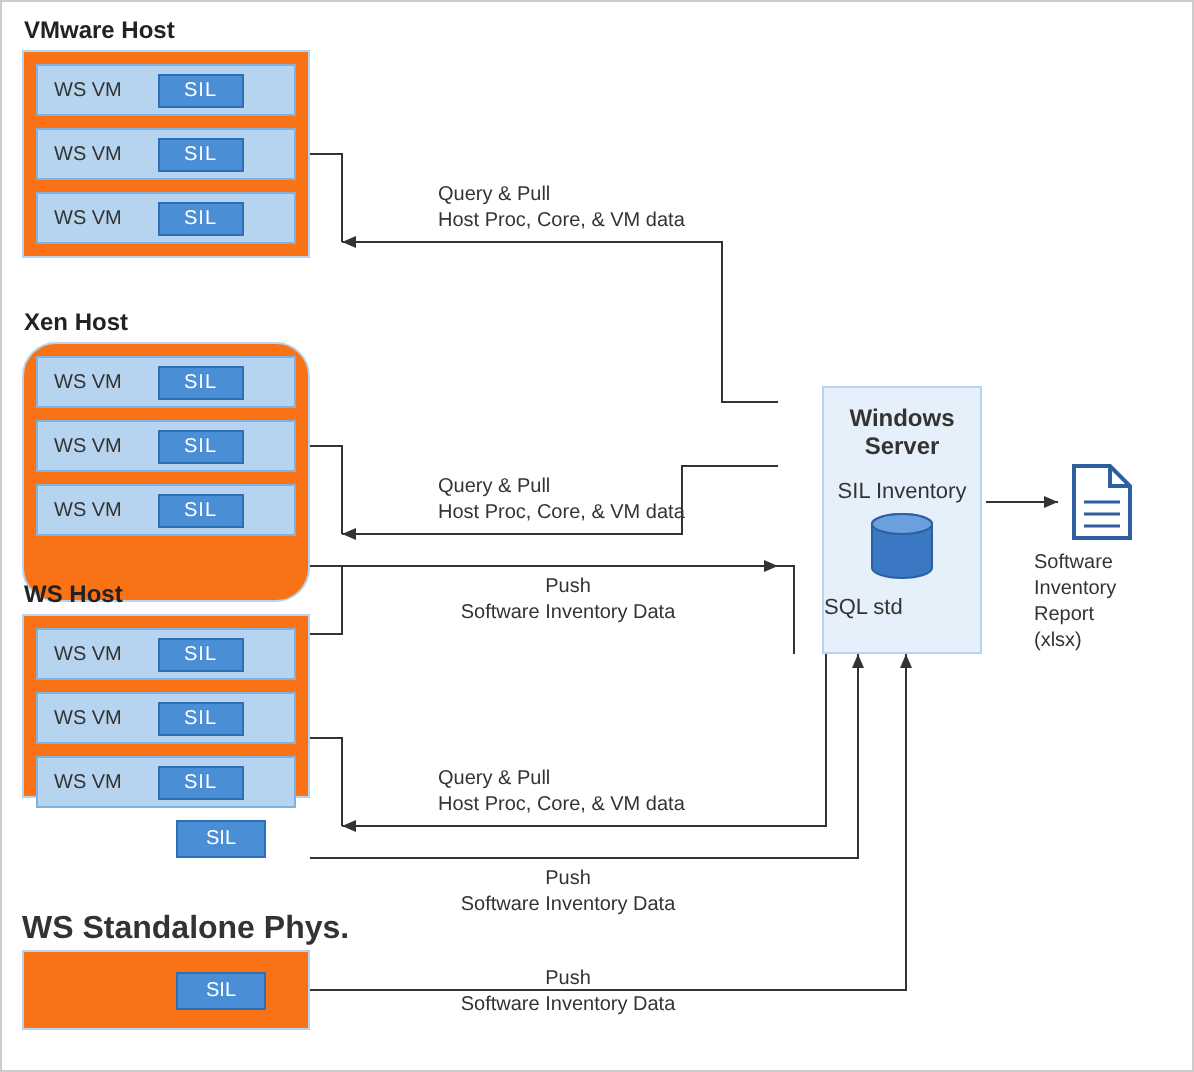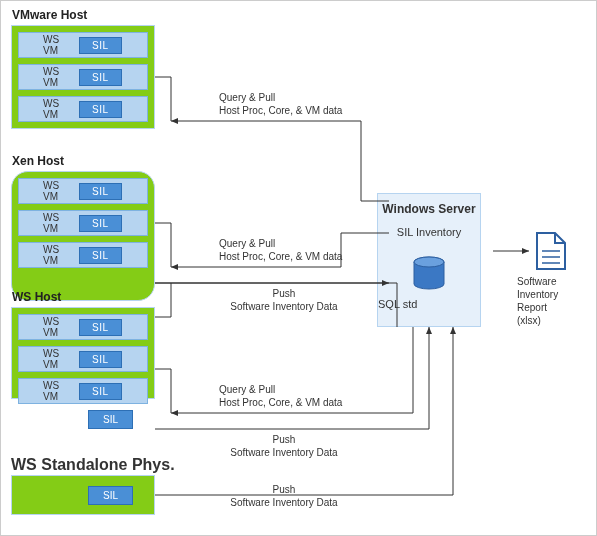--- a/index.html
+++ b/index.html
@@ -11,21 +11,21 @@
     background: #fff;
   }
   .canvas {
     position: relative;
     width: 597px;
     height: 536px;
     border: 1px solid #ccc;
   }
   .host-group {
     position: absolute;
-    background: #84cc16;
+    background: #f97316;
     border: 1px solid #b6d4f0;
   }
   .host-title {
     font-weight: bold;
     font-size: 12px;
     position: absolute;
     top: -18px;
     left: 0;
     color: #222;
   }
@@ -34,21 +34,21 @@
     left: 6px;
     width: 130px;
     height: 26px;
     background: #b6d4f0;
     border: 1px solid #7eb2e0;
     display: flex;
     align-items: center;
   }
   .vm-label {
     width: 56px;
-    padding-left: 24px;
+    padding-left: 8px;
     font-size: 10px;
     color: #333;
   }
   .sil-badge {
     background: #4a8fd6;
     color: #fff;
     font-size: 10px;
     padding: 2px 12px;
     margin-left: 4px;
     border: 1px solid #2d6fb5;
@@ -169,21 +169,21 @@
       <span class="sil-badge">SIL</span>
     </div>
     <div class="sil-standalone" style="left:76px; top:102px;">SIL</div>
   </div>
 
   <div class="standalone-title" style="left:10px; top:455px;">WS Standalone Phys.</div>
   <div class="host-group" style="left:10px; top:474px; width:144px; height:40px;">
     <div class="sil-standalone" style="left:76px; top:10px;">SIL</div>
   </div>
 
-  <div class="server-box" style="left:376px; top:192px; width:104px; height:134px;">
+  <div class="server-box" style="left:410px; top:192px; width:80px; height:134px;">
     <div class="server-title">Windows Server</div>
     <div class="server-sub">SIL Inventory</div>
     <svg class="db-cyl" width="36" height="38" viewBox="0 0 36 38" style="top:62px;">
       <ellipse cx="18" cy="6" rx="15" ry="5" fill="#3b78c4" stroke="#2d5fa0"></ellipse>
       <path d="M3 6 v22 a15 5 0 0 0 30 0 V6" fill="#3b78c4" stroke="#2d5fa0"></path>
       <ellipse cx="18" cy="6" rx="15" ry="5" fill="#6aa0de" stroke="#2d5fa0"></ellipse>
     </svg>
     <div class="db-label" style="top:104px;">SQL std</div>
   </div>
 

